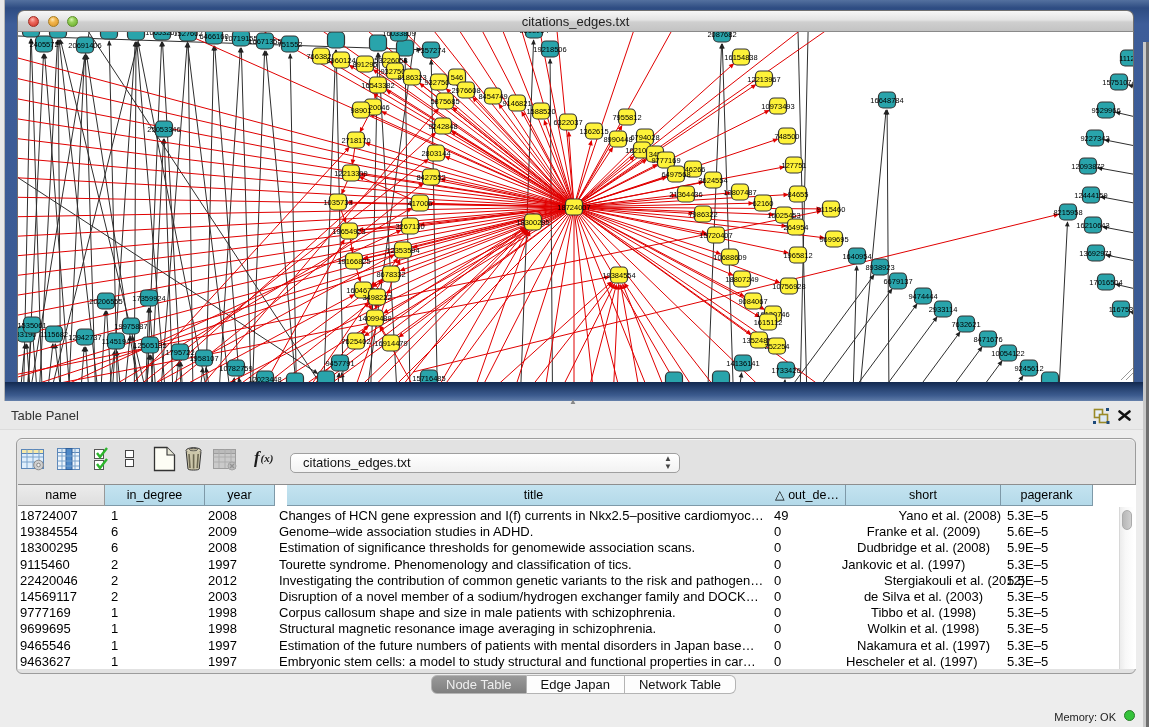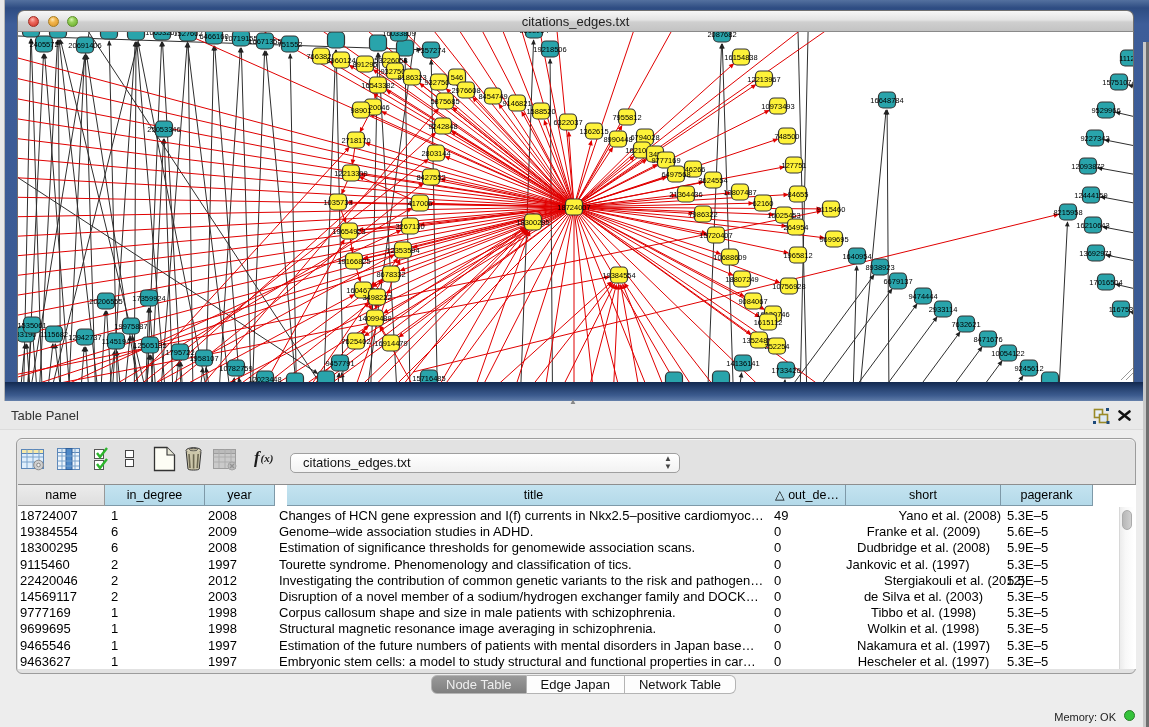--- a/index.html
+++ b/index.html
@@ -726,21 +726,21 @@
           <span style="left:756px">0</span>
           <span style="left:828px;width:155px;text-align:center">Dudbridge et al. (2008)</span>
           <span style="left:989px">5.9E–5</span>
         </div>
         <div class="row" style="top:70.60000000000001px">
           <span style="left:2px">9115460</span>
           <span style="left:93px">2</span>
           <span style="left:190px">1997</span>
           <span style="left:261px">Tourette syndrome. Phenomenology and classification of tics.</span>
           <span style="left:756px">0</span>
-          <span style="left:828px;width:155px;text-align:left">Jankovic et al. (1997)</span>
+          <span style="left:808px;width:155px;text-align:center">Jankovic et al. (1997)</span>
           <span style="left:989px">5.3E–5</span>
         </div>
         <div class="row" style="top:86.80000000000001px">
           <span style="left:2px">22420046</span>
           <span style="left:93px">2</span>
           <span style="left:190px">2012</span>
           <span style="left:261px">Investigating the contribution of common genetic variants to the risk and pathogen…</span>
           <span style="left:756px">0</span>
           <span style="left:852px;width:155px;text-align:right">Stergiakouli et al. (2012)</span>
           <span style="left:989px">5.5E–5</span>
@@ -780,21 +780,21 @@
           <span style="left:756px">0</span>
           <span style="left:828px;width:155px;text-align:center">Nakamura et al. (1997)</span>
           <span style="left:989px">5.3E–5</span>
         </div>
         <div class="row" style="top:167.79999999999998px">
           <span style="left:2px">9463627</span>
           <span style="left:93px">1</span>
           <span style="left:190px">1997</span>
           <span style="left:261px">Embryonic stem cells: a model to study structural and functional properties in car…</span>
           <span style="left:756px">0</span>
-          <span style="left:828px;width:155px;text-align:center">Hescheler et al. (1997)</span>
+          <span style="left:828px;width:155px;text-align:left">Hescheler et al. (1997)</span>
           <span style="left:989px">5.3E–5</span>
         </div>
         <div id="vscroll">
           <div id="vthumb"></div>
         </div>
       </div>
   </div>
   <div id="tabs">
       <div>Node Table</div>
       <div>Edge Japan</div>

